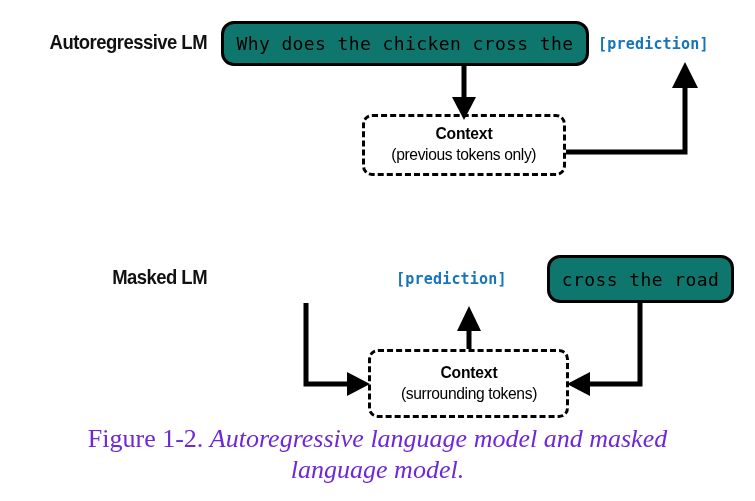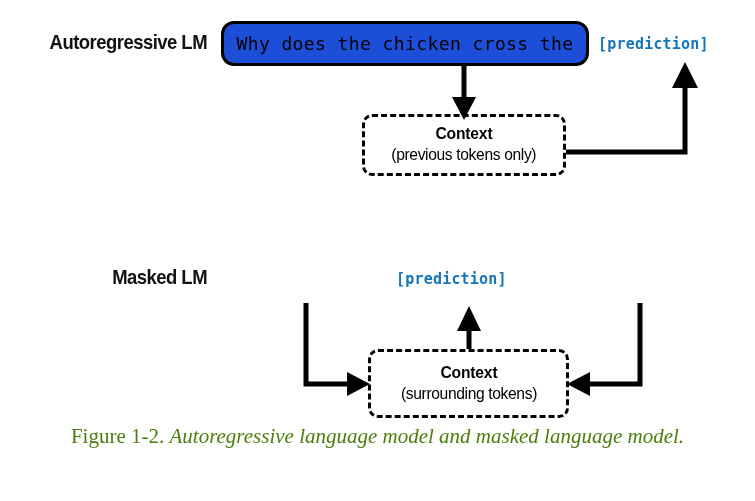--- a/index.html
+++ b/index.html
@@ -47,21 +47,21 @@
     top: 265px;
     width: 207px;
   }
 
   
   .token-box {
     position: absolute;
     box-sizing: border-box;
     border: 3px solid #000000;
     border-radius: 13px;
-    background: #1d4ed8;
+    background: #0f766e;
     font-family: "DejaVu Sans Mono", monospace;
     font-size: 18px;
     letter-spacing: 0.4px;
     color: #000000;
     display: flex;
     align-items: center;
     justify-content: center;
     white-space: nowrap;
   }
 
@@ -163,23 +163,23 @@
   }
 
   
   #caption {
     position: absolute;
     left: 60px;
     top: 424px;
     width: 635px;
     text-align: center;
     font-family: "Liberation Serif", serif;
-    font-size: 21px;
+    font-size: 26px;
     line-height: 1.18;
-    color: #4d7c0f;
+    color: #6d28d9;
   }
   #caption .cap-num {
     font-style: normal;
   }
   #caption .cap-text {
     font-style: italic;
   }
 </style>
 </head>
 <body>
@@ -197,20 +197,23 @@
   <div class="context-box" id="context-ar">
     <span class="context-title">Context</span>
     <span class="context-sub">(previous tokens only)</span>
   </div>
 
   <div class="row-label" id="label-masked">Masked LM</div>
 
 
   <div class="prediction" id="prediction-mlm">[prediction]</div>
 
+  <div class="token-box" id="box-mlm-right">
+    <span>cross the road</span>
+  </div>
 
   <div class="context-box" id="context-mlm">
     <span class="context-title">Context</span>
     <span class="context-sub">(surrounding tokens)</span>
   </div>
 
   <svg id="connectors" viewBox="0 0 755 501">
 
     <g>
       <line x1="464" y1="66" x2="464" y2="108" stroke="#000" stroke-width="5"></line>

